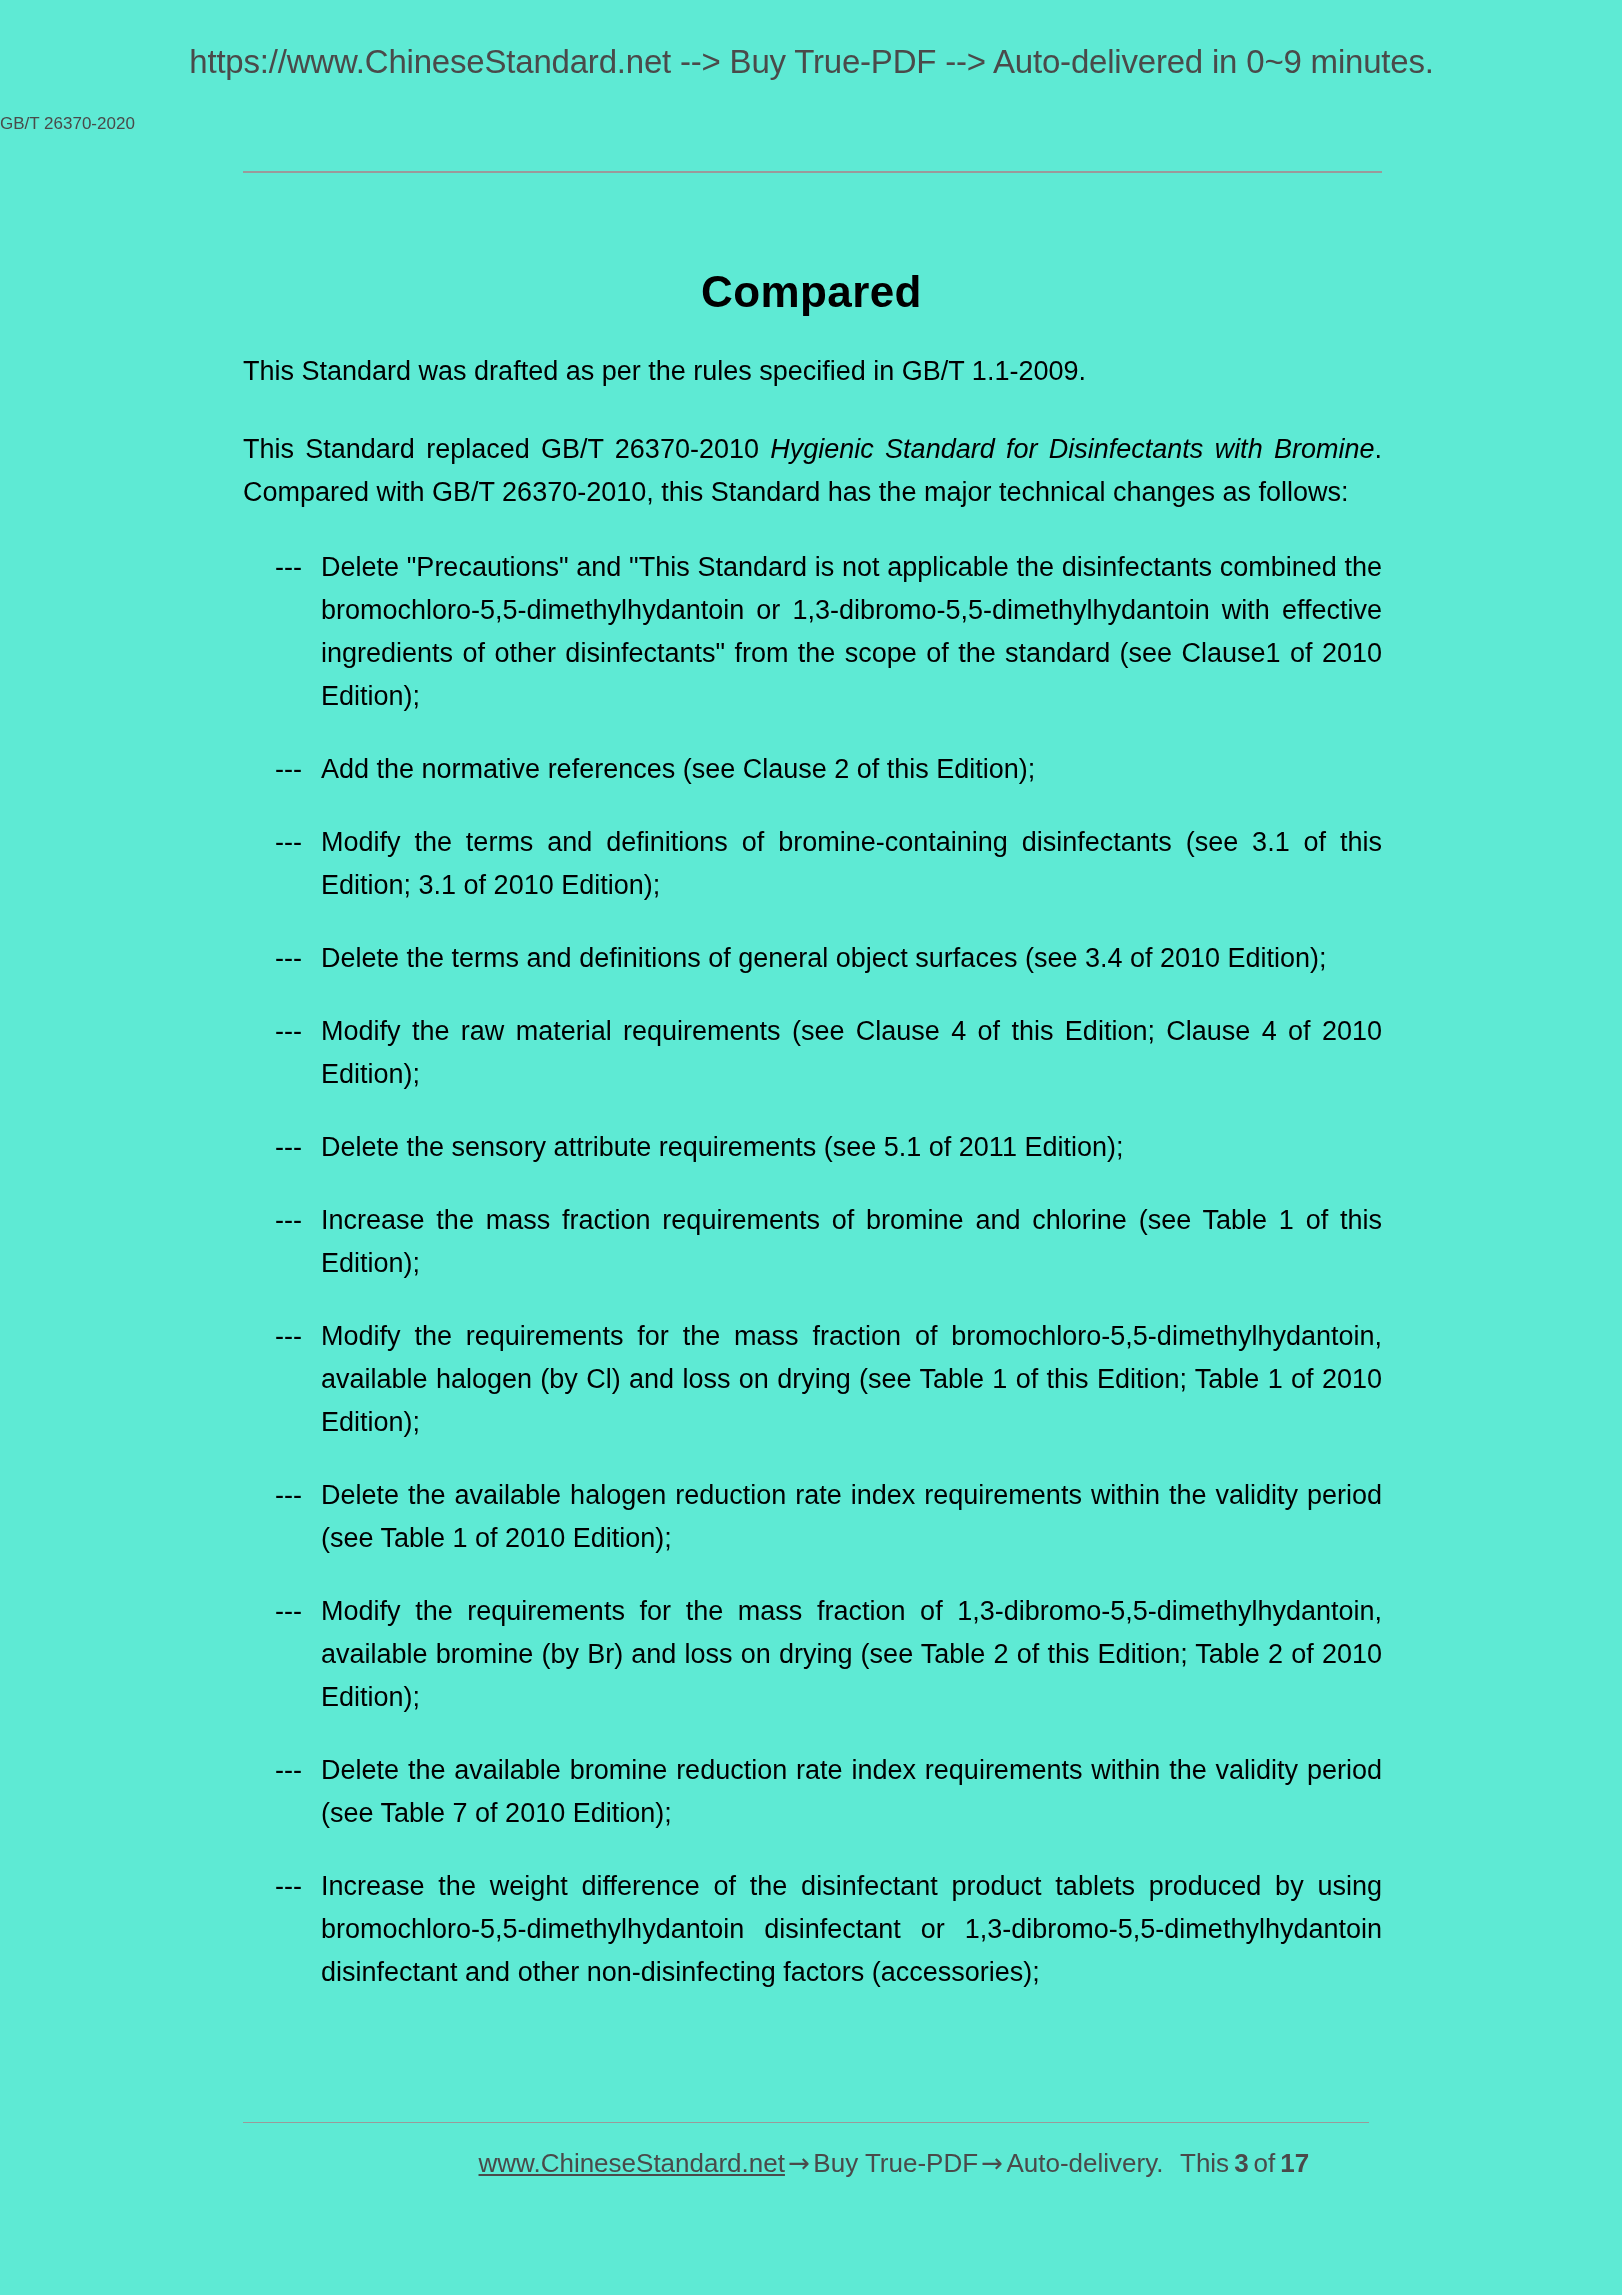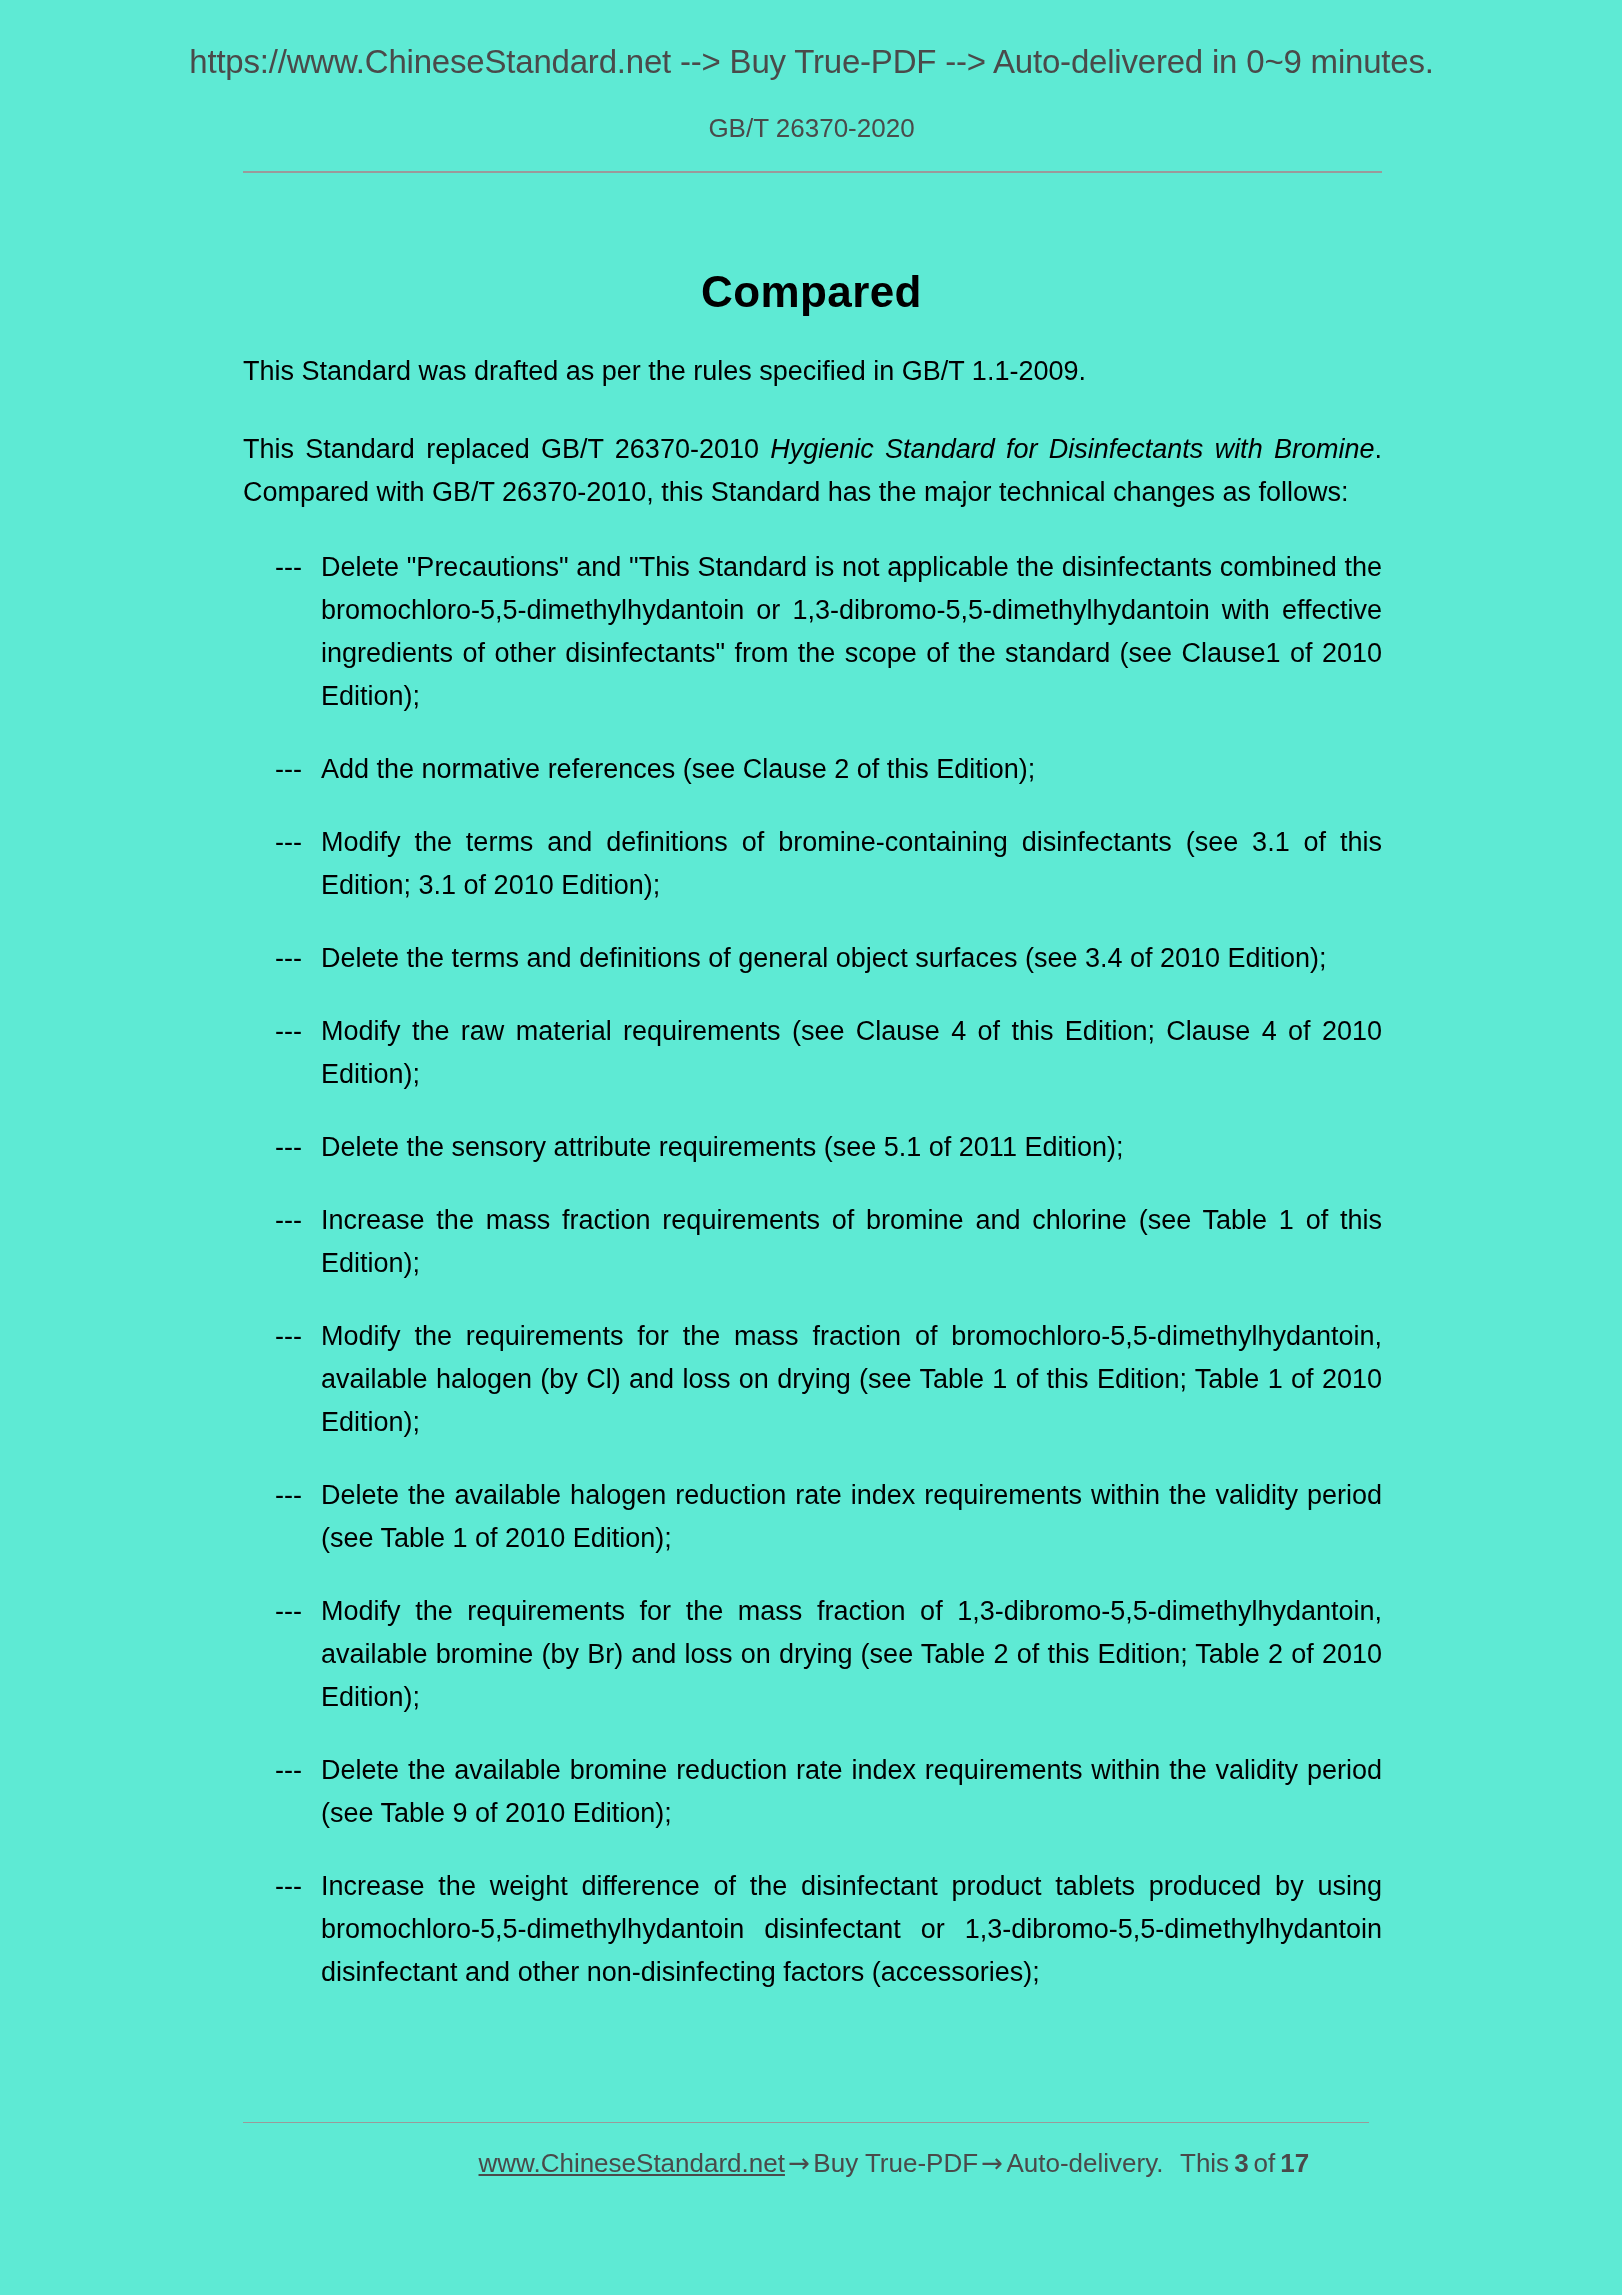--- a/index.html
+++ b/index.html
@@ -32,22 +32,21 @@
     line-height: 1.15;
     color: #4a4a4a;
     letter-spacing: -0.2px;
     white-space: nowrap;
   }
   .std-code {
     position: absolute;
     top: 114px;
     left: 0;
     width: 1623px;
-    text-align: center;
-    font-size: 26px;
+    font-size: 17px;
     line-height: 1.15;
     color: #4a4a4a;
   }
   .header-rule {
     position: absolute;
     top: 171px;
     left: 243px;
     width: 1139px;
     height: 0;
     border-top: 2.5px solid #9a9a9a;
@@ -223,21 +222,21 @@
         <span class="txt">Delete the available halogen reduction rate index requirements within the validity period (see Table 1 of 2010 Edition);</span>
       </li>
 
       <li class="wide">
         <span class="dash">---</span>
         <span class="txt">Modify the requirements for the mass fraction of 1,3-dibromo-5,5-dimethylhydantoin, available bromine (by Br) and loss on drying (see Table 2 of this Edition; Table 2 of 2010 Edition);</span>
       </li>
 
       <li>
         <span class="dash">---</span>
-        <span class="txt">Delete the available bromine reduction rate index requirements within the validity period (see Table 9 of 2010 Edition);</span>
+        <span class="txt">Delete the available bromine reduction rate index requirements within the validity period (see Table 7 of 2010 Edition);</span>
       </li>
 
       <li class="wide">
         <span class="dash">---</span>
         <span class="txt">Increase the weight difference of the disinfectant product tablets produced by using bromochloro-5,5-dimethylhydantoin disinfectant or 1,3-dibromo-5,5-dimethylhydantoin disinfectant and other non-disinfecting factors (accessories);</span>
       </li>
 
     </ul>
   </div>
 

